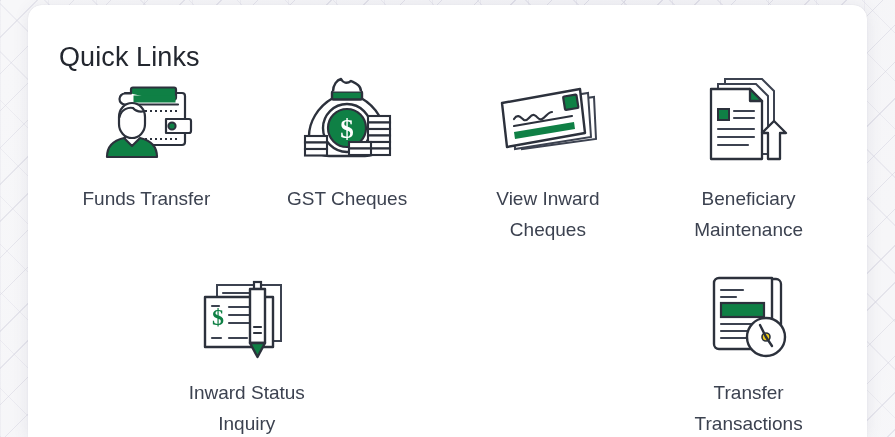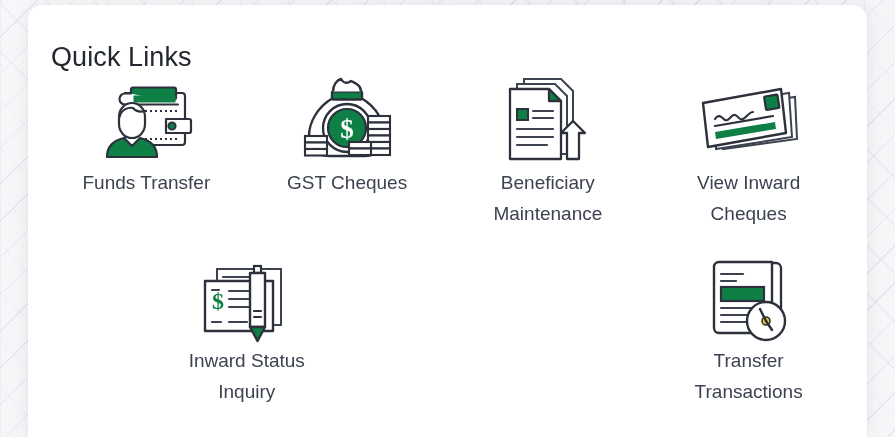--- a/index.html
+++ b/index.html
@@ -57,21 +57,21 @@
     width: 839px;
     height: 432px;
     background: #ffffff;
     border-radius: 14px 14px 0 0;
     box-shadow: 0 2px 16px rgba(80,78,110,0.10), 0 0 1px rgba(80,78,110,0.18);
     overflow: hidden;
   }
 
   .card-title {
     position: absolute;
-    left: 23px;
+    left: 31px;
     top: 19px;
     font-size: 27px;
     font-weight: 400;
     color: #23272f;
     letter-spacing: 0.1px;
     white-space: nowrap;
   }
 
   
   .links-grid {
@@ -95,21 +95,21 @@
   .link-tile.row2 {
     padding-top: 18px;
   }
   .tile-icon {
     height: 92px;
     display: flex;
     align-items: center;
     justify-content: center;
   }
   .tile-label {
-    margin-top: 0;
+    margin-top: 16px;
     font-size: 19px;
     line-height: 31px;
     color: #3c4250;
     text-align: center;
     max-width: 160px;
     white-space: pre-line;
   }
   
   .row2-spacer { width: 12.5%; }
 </style>
@@ -187,20 +187,43 @@
               <rect x="52" y="66" width="22" height="6.5"></rect>
               <rect x="52" y="72.5" width="22" height="6.5"></rect>
             </g>
           </svg>
         </div>
         <div class="tile-label">GST Cheques</div>
       </div>
 
       <div class="link-tile">
         <div class="tile-icon">
+          <svg width="104" height="76" viewBox="0 0 104 76" fill="none" xmlns="http://www.w3.org/2000/svg">
+
+            <path d="M24 24 L98 14 L100 56 L26 66 Z" fill="#fff" stroke="#3c4250" stroke-width="2"></path>
+
+            <path d="M16 22 L92 10 L95 54 L19 66 Z" fill="#fff" stroke="#3c4250" stroke-width="2"></path>
+
+            <path d="M6 20 L84 6 L89 50 L11 64 Z" fill="#fff" stroke="#2c313c" stroke-width="2.4" stroke-linejoin="round"></path>
+
+            <rect x="68" y="12.5" width="13.5" height="13.5" rx="1" transform="rotate(-9 74.75 19.25)" fill="#0f8045" stroke="#2c313c" stroke-width="2.2"></rect>
+
+            <path d="M18 36 c4 -6 7 -1 10 1 c4 2 6 -6 10 -5 c4 1 4 6 8 4 c4 -2 6 -7 10 -7" stroke="#2c313c" stroke-width="2.2" fill="none" stroke-linecap="round"></path>
+
+            <line x1="18" y1="43" x2="76" y2="33" stroke="#2c313c" stroke-width="2.2" stroke-linecap="round"></line>
+
+            <path d="M18 49 L78 39 L79 46 L19 56 Z" fill="#0f8045"></path>
+          </svg>
+        </div>
+        <div class="tile-label">View Inward
+Cheques</div>
+      </div>
+
+      <div class="link-tile">
+        <div class="tile-icon">
           <svg width="90" height="92" viewBox="0 0 90 92" fill="none" xmlns="http://www.w3.org/2000/svg">
 
             <path d="M21 4 H58 L70 16 V74 H21 Z" fill="#fff" stroke="#3c4250" stroke-width="2"></path>
 
             <path d="M14 9 H52 L64 21 V79 H14 Z" fill="#fff" stroke="#3c4250" stroke-width="2"></path>
 
             <path d="M7 14 H46 L58 26 V84 H7 Z" fill="#fff" stroke="#2c313c" stroke-width="2.3" stroke-linejoin="round"></path>
 
             <path d="M46 14 L58 26 H46 Z" fill="#0f8045" stroke="#2c313c" stroke-width="2.3" stroke-linejoin="round"></path>
 
@@ -212,43 +235,20 @@
               <line x1="14" y1="54" x2="50" y2="54"></line>
               <line x1="14" y1="62" x2="50" y2="62"></line>
               <line x1="14" y1="70" x2="44" y2="70"></line>
             </g>
 
             <path d="M70 46 L82 58 H76 V84 H64 V58 H58 Z" fill="#fff" stroke="#2c313c" stroke-width="2.3" stroke-linejoin="round"></path>
           </svg>
         </div>
         <div class="tile-label">Beneficiary
 Maintenance</div>
-      </div>
-
-      <div class="link-tile">
-        <div class="tile-icon">
-          <svg width="104" height="76" viewBox="0 0 104 76" fill="none" xmlns="http://www.w3.org/2000/svg">
-
-            <path d="M24 24 L98 14 L100 56 L26 66 Z" fill="#fff" stroke="#3c4250" stroke-width="2"></path>
-
-            <path d="M16 22 L92 10 L95 54 L19 66 Z" fill="#fff" stroke="#3c4250" stroke-width="2"></path>
-
-            <path d="M6 20 L84 6 L89 50 L11 64 Z" fill="#fff" stroke="#2c313c" stroke-width="2.4" stroke-linejoin="round"></path>
-
-            <rect x="68" y="12.5" width="13.5" height="13.5" rx="1" transform="rotate(-9 74.75 19.25)" fill="#0f8045" stroke="#2c313c" stroke-width="2.2"></rect>
-
-            <path d="M18 36 c4 -6 7 -1 10 1 c4 2 6 -6 10 -5 c4 1 4 6 8 4 c4 -2 6 -7 10 -7" stroke="#2c313c" stroke-width="2.2" fill="none" stroke-linecap="round"></path>
-
-            <line x1="18" y1="43" x2="76" y2="33" stroke="#2c313c" stroke-width="2.2" stroke-linecap="round"></line>
-
-            <path d="M18 49 L78 39 L79 46 L19 56 Z" fill="#0f8045"></path>
-          </svg>
-        </div>
-        <div class="tile-label">View Inward
-Cheques</div>
       </div>
 
       <div class="row2-spacer"></div>
 
       <div class="link-tile row2">
         <div class="tile-icon">
           <svg width="100" height="92" viewBox="0 0 100 92" fill="none" xmlns="http://www.w3.org/2000/svg">
 
             <path d="M20 16 H84 V72 H20 Z" fill="#fff" stroke="#3c4250" stroke-width="2"></path>
 

